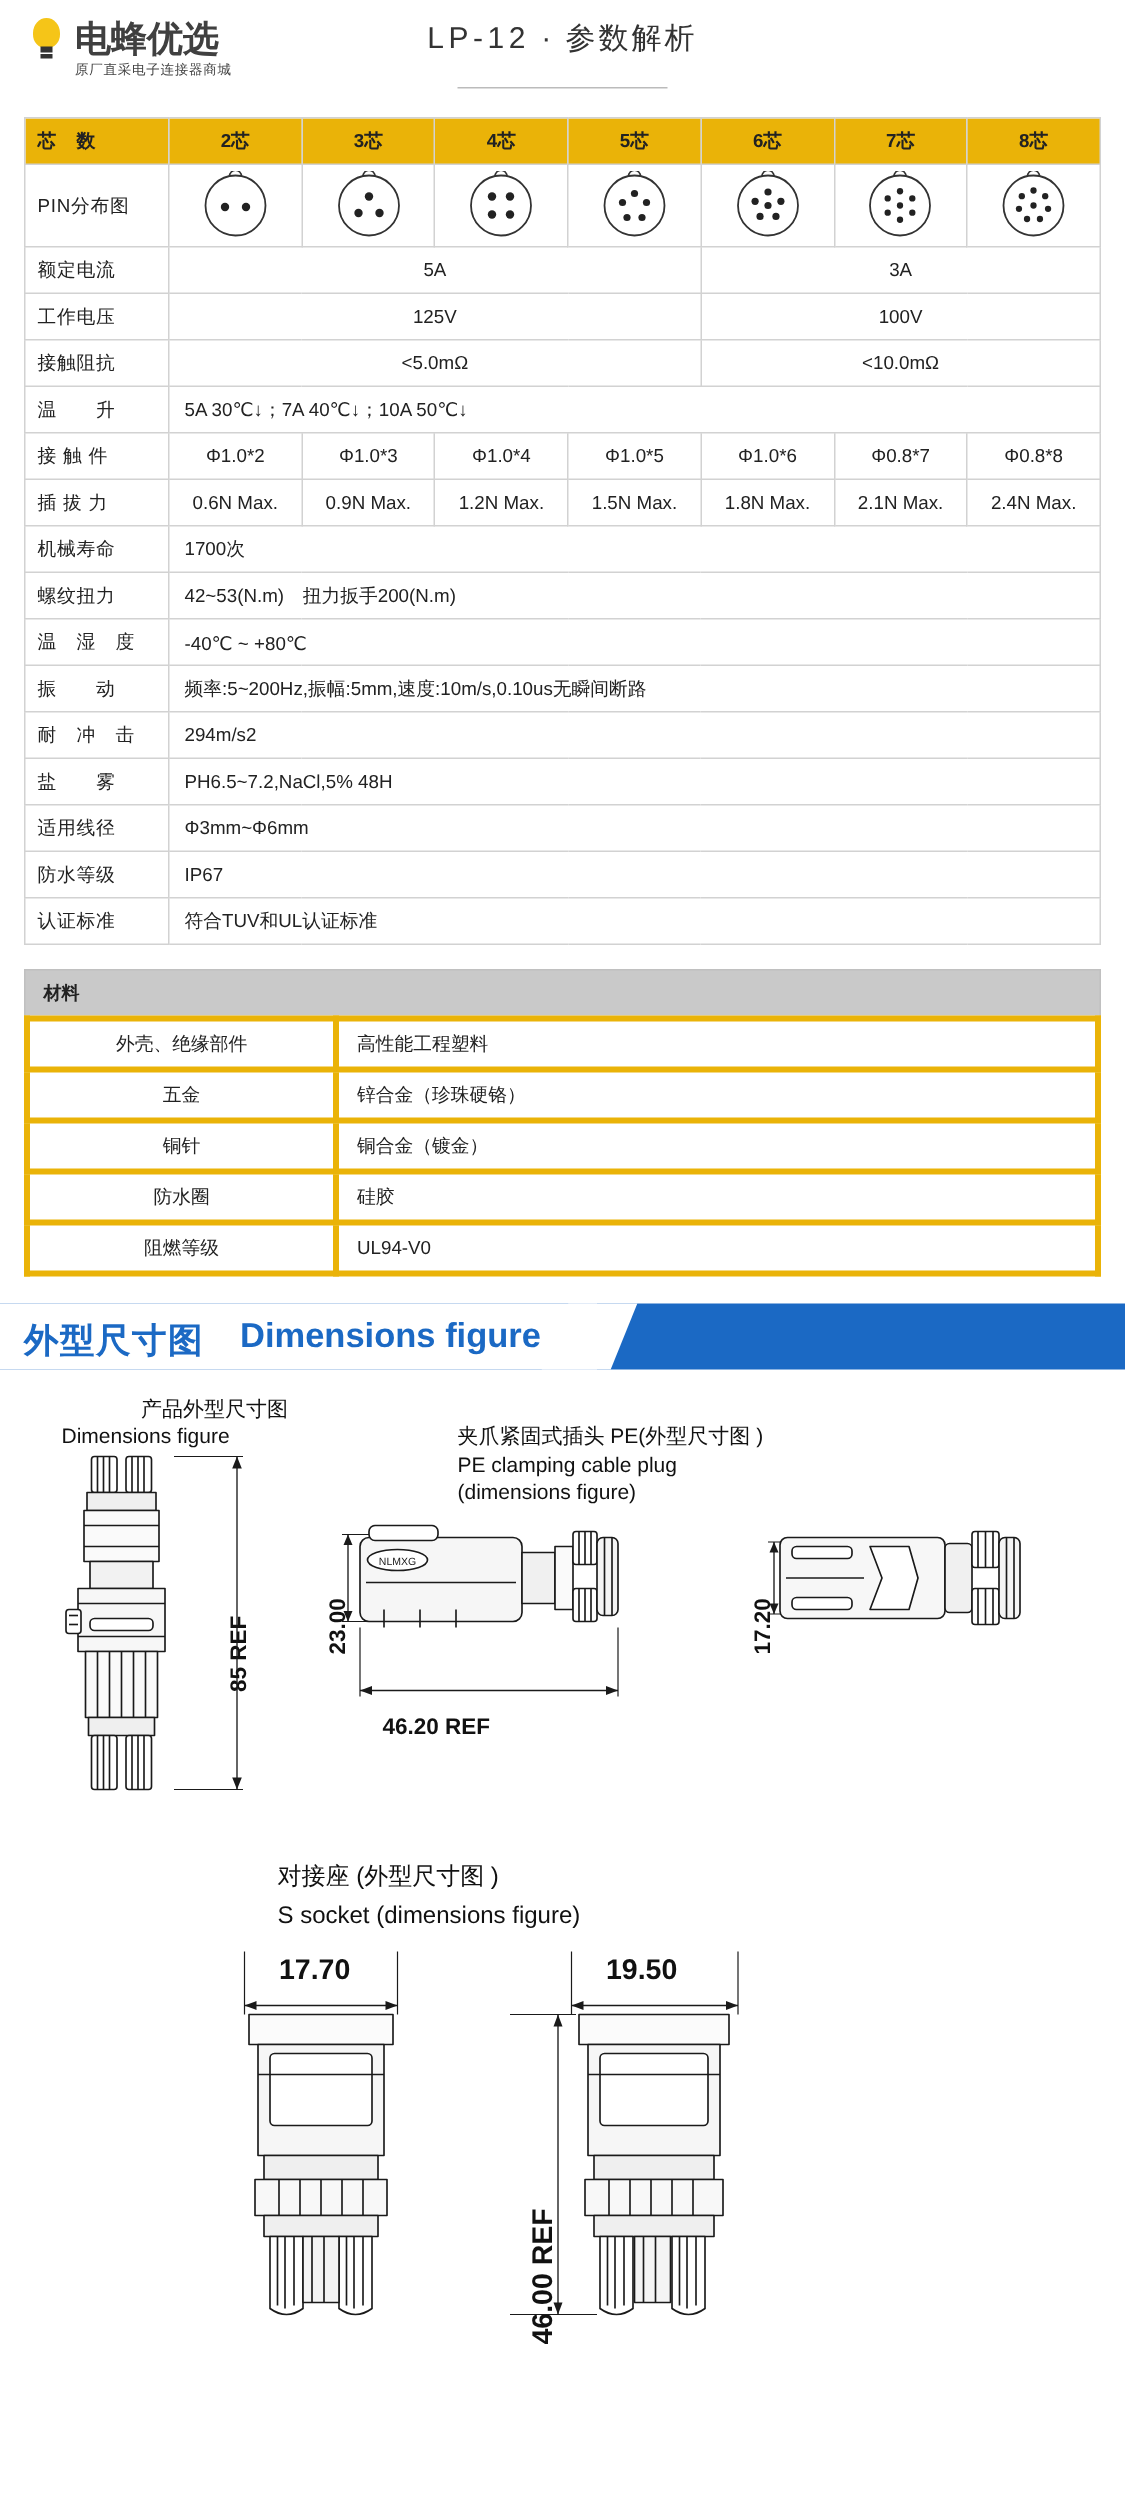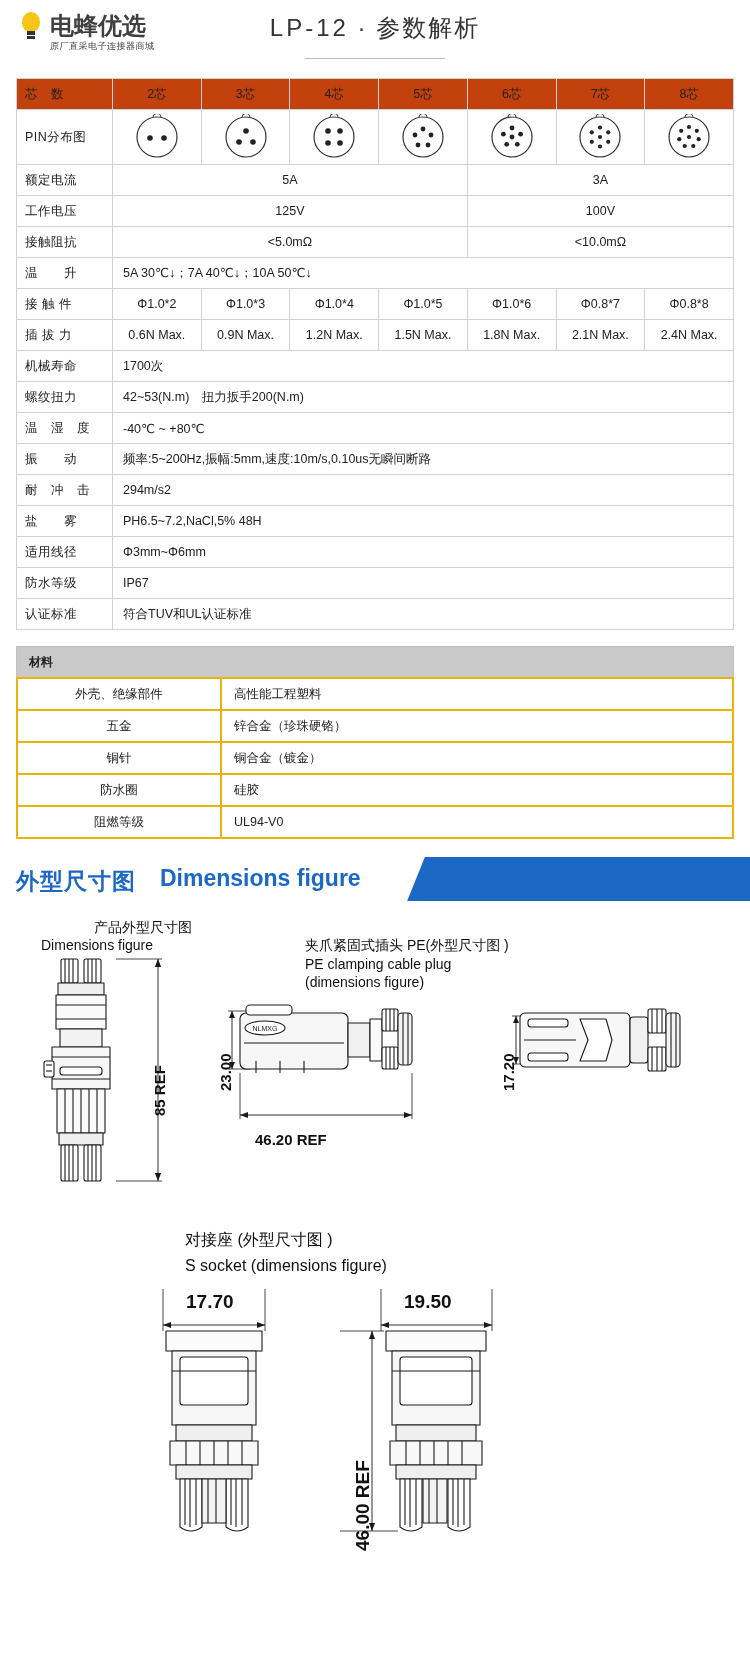--- a/index.html
+++ b/index.html
@@ -30,21 +30,21 @@
   }
   .logo-text{
     position:absolute;left:36px;top:2px;font-size:24px;font-weight:bold;color:#404040;
     letter-spacing:0px;
   }
   .logo-sub{
     position:absolute;left:36px;top:32px;font-size:9px;color:#444;letter-spacing:0.5px;
   }
   .title{
     position:absolute;left:0;top:12px;width:750px;text-align:center;
-    font-size:24px;color:#333;letter-spacing:2px;font-weight:normal;
+    font-size:20px;color:#333;letter-spacing:2px;font-weight:normal;
   }
   .title .model{letter-spacing:3px;}
   .title-rule{
     position:absolute;left:305px;top:58px;width:140px;height:1px;background:#bbb;
   }
 
   
   .spec-wrap{margin:0 16px;}
   table.spec{
     border-collapse:collapse;width:100%;table-layout:fixed;
@@ -57,38 +57,38 @@
     vertical-align:middle;
     height:22px;
   }
   table.spec td.lbl{
     text-align:left;
     width:96px;
     padding-left:8px;
     letter-spacing:0.5px;
   }
   table.spec td.left{text-align:left;padding-left:10px;}
-  .hdr td{background:#c2410c;font-weight:normal;}
+  .hdr td{background:#eab308;font-weight:bold;}
   .pinrow td{height:56px;}
 
   .pin-cell{display:flex;align-items:center;justify-content:center;}
   svg.pin{display:block;}
 
   
   .mat-head{
     margin:16px 16px 0 16px;background:#c9c9c9;height:30px;
     display:flex;align-items:center;padding-left:12px;
     font-size:12px;font-weight:bold;color:#222;
     border:1px solid #c0c0c0;border-bottom:none;
   }
   table.mat{
     border-collapse:collapse;width:718px;margin:0 16px;table-layout:fixed;font-size:12.5px;
   }
   table.mat td{
-    border:2px solid #eab308;padding:4px 6px;height:22px;vertical-align:middle;
+    border:4px solid #eab308;padding:4px 6px;height:22px;vertical-align:middle;
   }
   table.mat td.k{width:190px;text-align:center;}
   table.mat td.v{padding-left:12px;}
 
   
   .dim-banner{
     margin-top:18px;position:relative;height:44px;width:750px;
   }
   .dim-bg{
     position:absolute;left:0;top:0;height:44px;width:750px;

